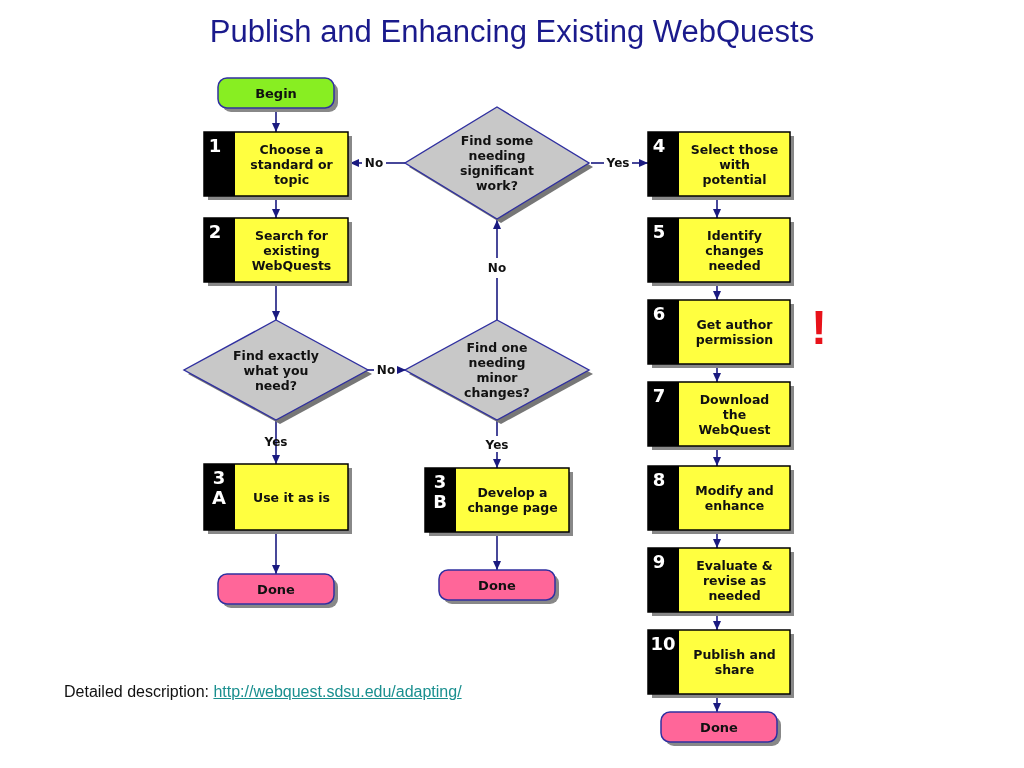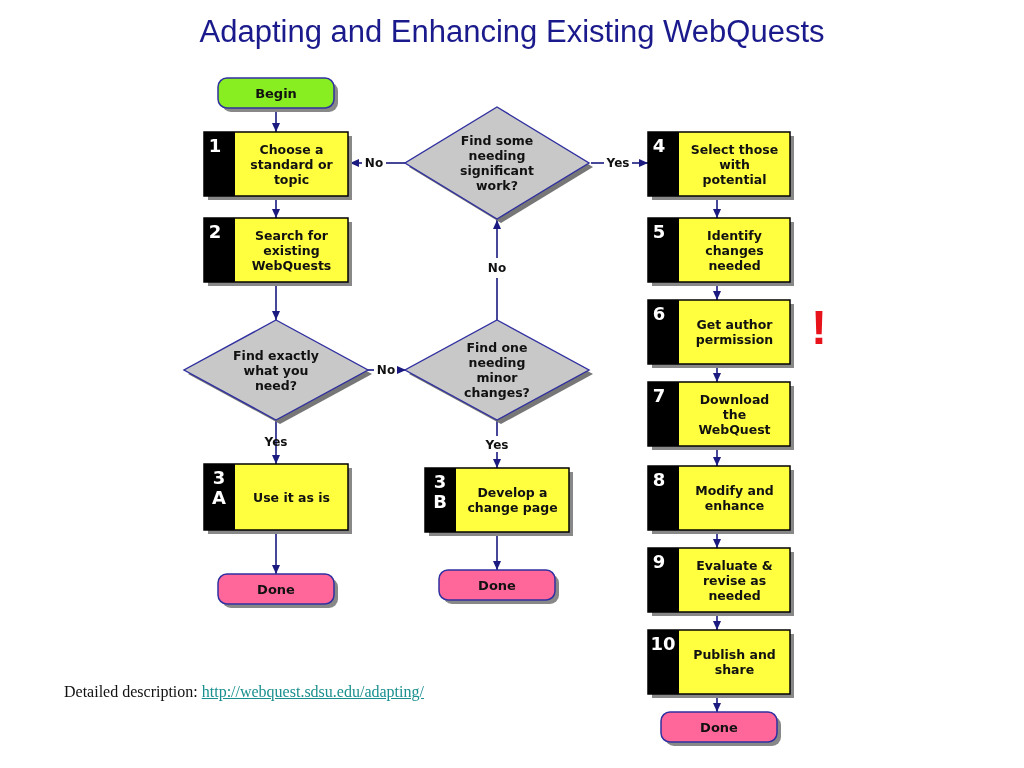--- a/index.html
+++ b/index.html
@@ -4,29 +4,29 @@
 <style>
   html, body { margin:0; padding:0; }
   body { width:1024px; height:768px; background:#ffffff; position:relative; overflow:hidden;
          font-family:"Liberation Sans", sans-serif; }
   .title { position:absolute; left:0; top:14px; width:1024px; text-align:center;
            font-size:31px; color:#1a1a8c; font-family:"Liberation Sans", sans-serif; }
   svg.flow { position:absolute; left:0; top:0; }
   .lbl { font-family:"DejaVu Sans", sans-serif; font-weight:bold; fill:#111; }
   .num { font-family:"DejaVu Sans", sans-serif; font-weight:bold; fill:#fff; }
   .footer { position:absolute; left:64px; top:683px; font-size:16px; color:#111;
-            font-family:Liberation Serif, serif; }
+            font-family:Liberation Sans, sans-serif; }
   .footer a { color:#1a8f8f; text-decoration:underline; }
   .bang { position:absolute; left:811px; top:304px; font-size:48px; color:#e8121a; font-weight:bold;
           font-family:"Liberation Sans", sans-serif; line-height:1; }
 </style>
 </head>
 <body>
 
-<div class="title">Adapting and Enhancing Existing WebQuests</div>
+<div class="title">Publish and Enhancing Existing WebQuests</div>
 
 <svg class="flow" width="1024" height="768" id="flow">
     <line x1="276" y1="108" x2="276" y2="132" stroke="#1a1a80" stroke-width="1.6"></line>
     <polygon points="272,123 280,123 276,132" fill="#1a1a80"></polygon>
     <line x1="276" y1="196" x2="276" y2="218" stroke="#1a1a80" stroke-width="1.6"></line>
     <polygon points="272,209 280,209 276,218" fill="#1a1a80"></polygon>
     <line x1="276" y1="282" x2="276" y2="320" stroke="#1a1a80" stroke-width="1.6"></line>
     <polygon points="272,311 280,311 276,320" fill="#1a1a80"></polygon>
     <line x1="276" y1="420" x2="276" y2="464" stroke="#1a1a80" stroke-width="1.6"></line>
     <polygon points="272,455 280,455 276,464" fill="#1a1a80"></polygon>

